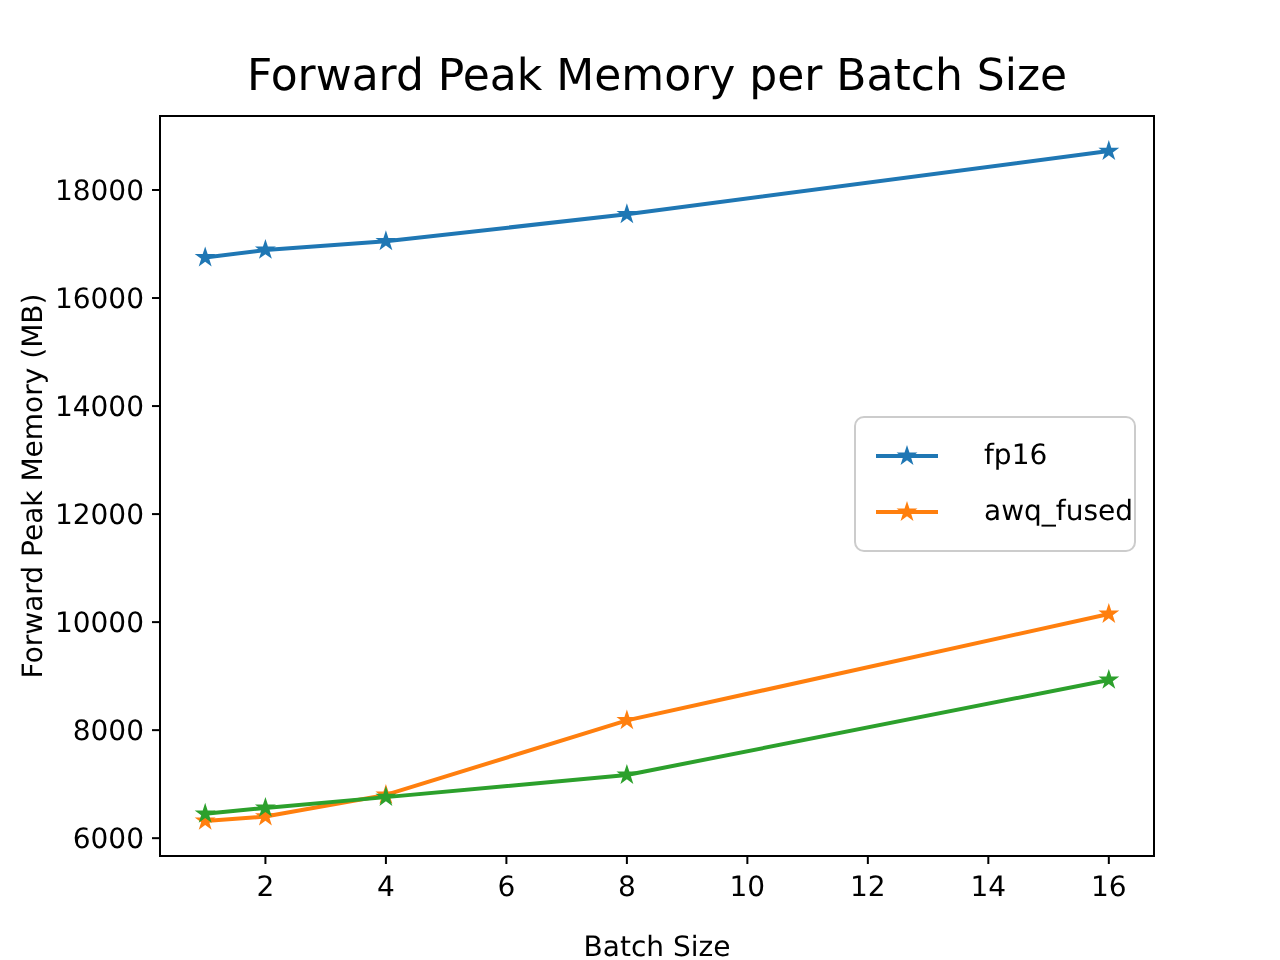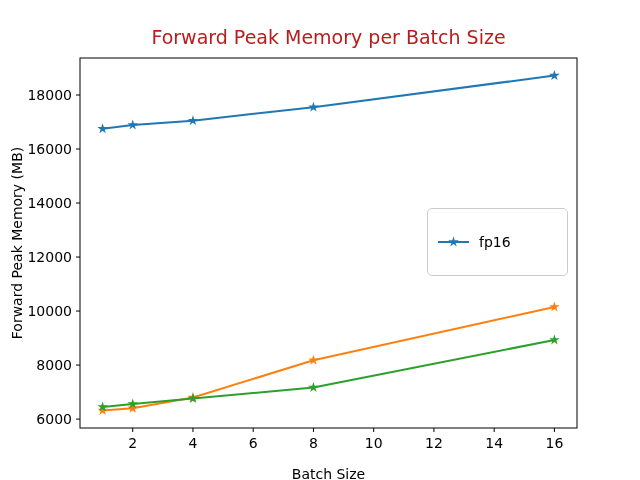--- a/index.html
+++ b/index.html
@@ -14,22 +14,22 @@
     height: 480px;
     background: #ffffff;
     overflow: hidden;
   }
   .chart-title {
     position: absolute;
     left: 80px;
     top: 26px;
     width: 497px;
     text-align: center;
-    font-size: 19px;
-    color: #b91c1c;
+    font-size: 22px;
+    color: #000000;
     white-space: nowrap;
   }
   .xlabel {
     position: absolute;
     left: 80px;
     top: 466px;
     width: 497px;
     text-align: center;
     font-size: 14px;
     color: #000000;
@@ -60,21 +60,21 @@
     border: 1px solid #cccccc;
     border-radius: 5px;
     padding: 5px 9px;
     display: flex;
     flex-direction: column;
     justify-content: space-around;
   }
   .legend-row {
     display: flex;
     align-items: center;
-    gap: 9px;
+    gap: 22px;
     height: 19px;
   }
   .legend-row .label {
     font-size: 14px;
     color: #000000;
     white-space: nowrap;
   }
   .swatch {
     flex: 0 0 auto;
   }
@@ -148,14 +148,21 @@
     </svg>
 
   <div class="legend">
     <div class="legend-row">
       <svg class="swatch" width="33" height="14">
           <line x1="1" y1="7" x2="32" y2="7" stroke="#1f77b4" stroke-width="2"></line>
           <polygon points="16.50,1.50 17.73,5.30 21.73,5.30 18.50,7.65 19.73,11.45 16.50,9.10 13.27,11.45 14.50,7.65 11.27,5.30 15.27,5.30" fill="#1f77b4"></polygon>
         </svg>
       <span class="label">fp16</span>
     </div>
+    <div class="legend-row">
+      <svg class="swatch" width="33" height="14">
+          <line x1="1" y1="7" x2="32" y2="7" stroke="#ff7f0e" stroke-width="2"></line>
+          <polygon points="16.50,1.50 17.73,5.30 21.73,5.30 18.50,7.65 19.73,11.45 16.50,9.10 13.27,11.45 14.50,7.65 11.27,5.30 15.27,5.30" fill="#ff7f0e"></polygon>
+        </svg>
+      <span class="label">awq_fused</span>
+    </div>
   </div>
 </div>
 
 </body></html>

